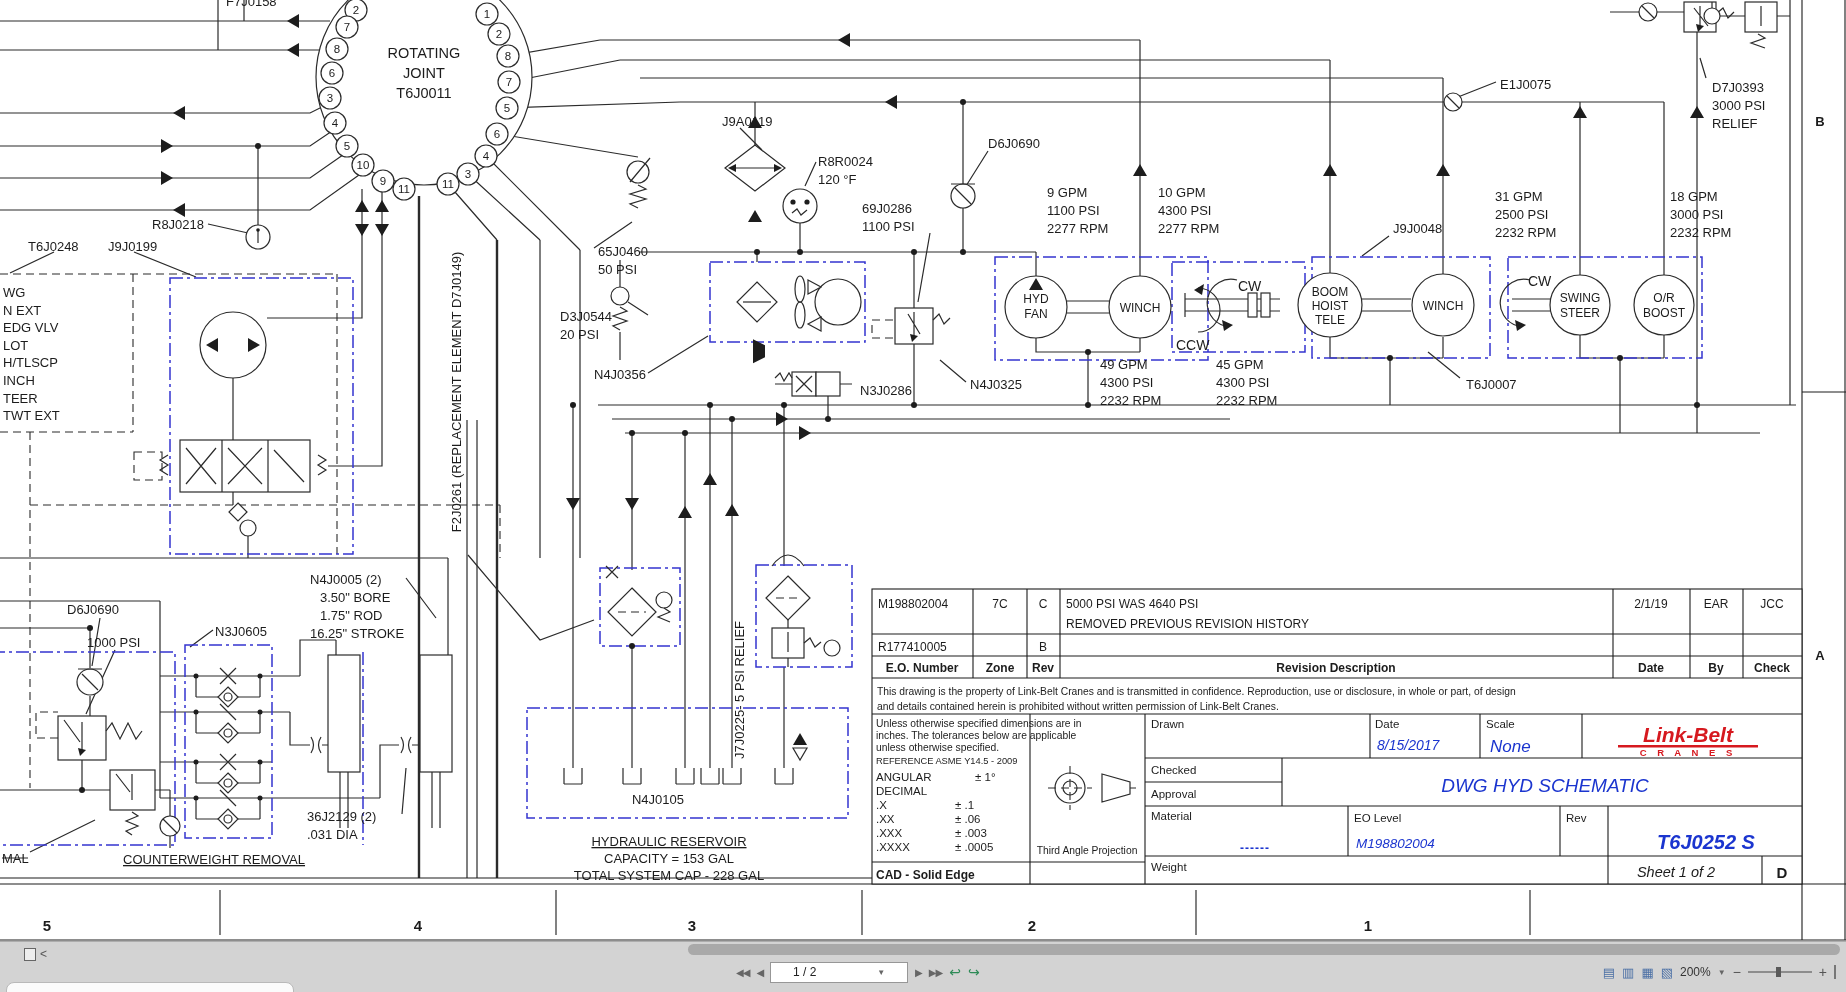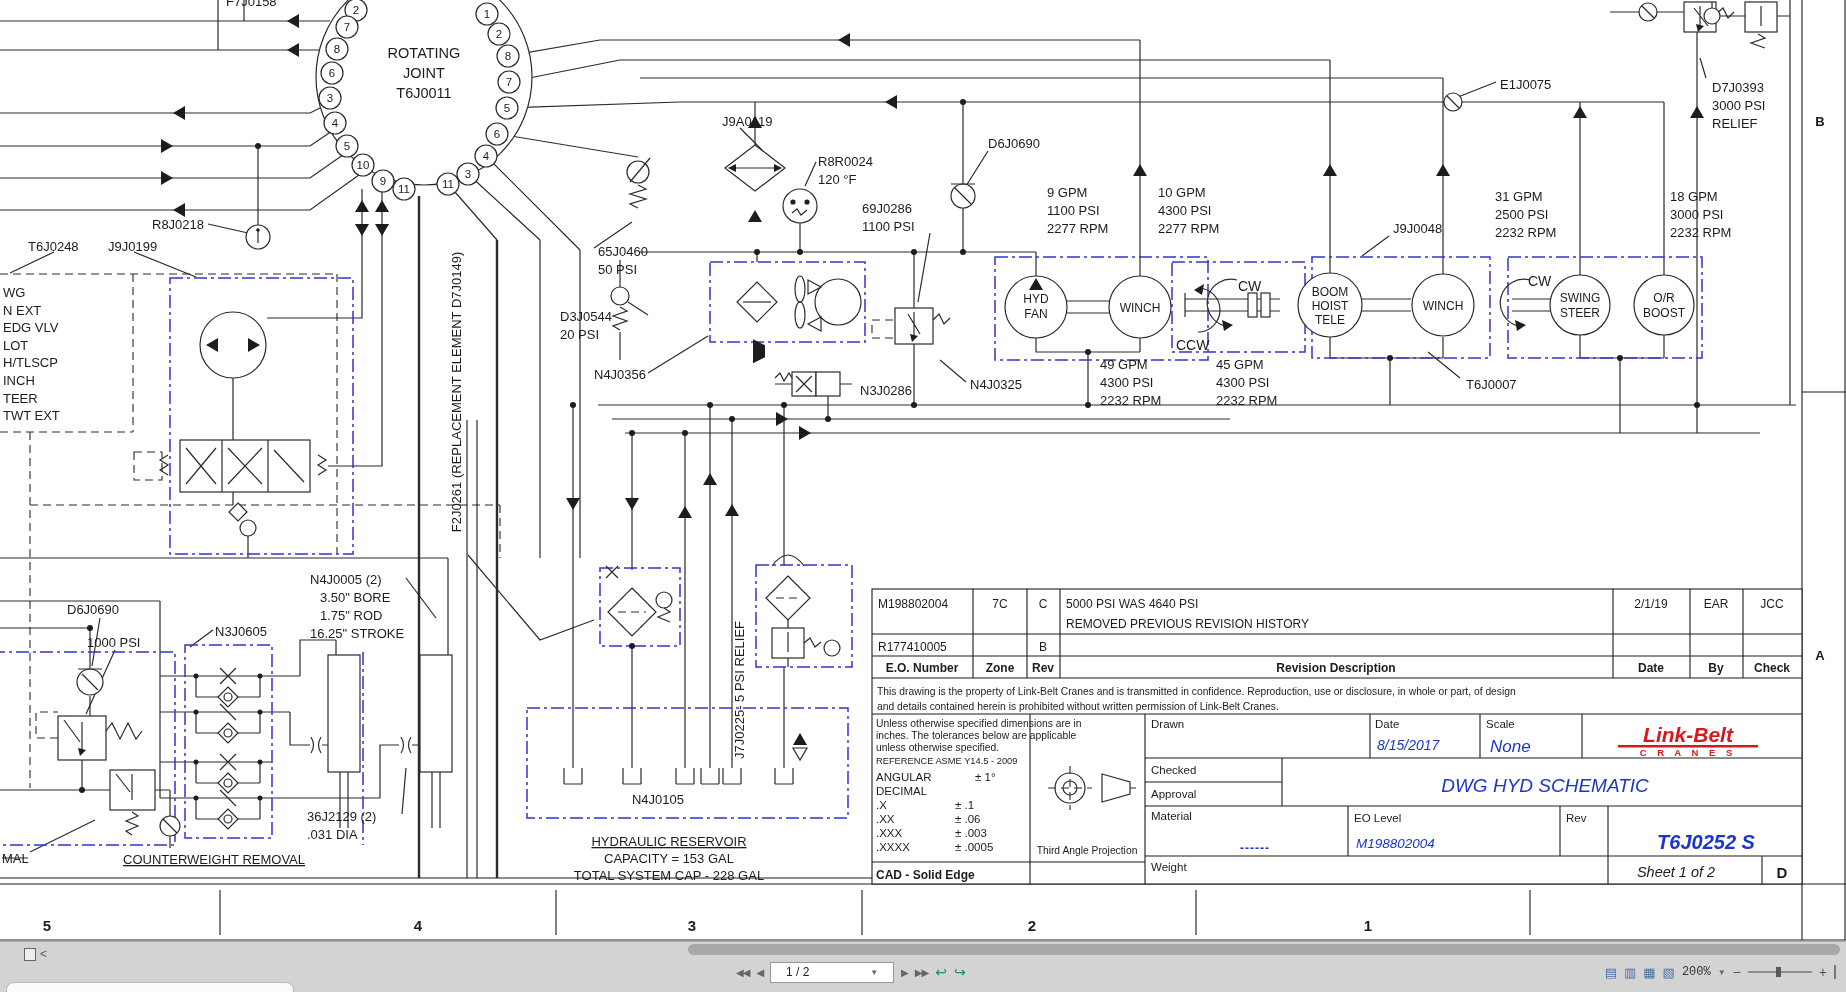--- a/index.html
+++ b/index.html
@@ -24,25 +24,25 @@
   .tbl{stroke:#1c1c1c;stroke-width:1.1;fill:none}
   .chrome{position:absolute;left:0;top:941px;width:1846px;height:51px;background:#d3d3d3;border-top:1px solid #adadad;}
   .scrollthumb{position:absolute;left:688px;top:2px;width:1152px;height:11px;background:#a9a9a9;border-radius:6px;}
   .collapse{position:absolute;left:24px;top:5px;color:#555;font-size:12px;display:flex;gap:4px;align-items:center;cursor:pointer;}
   .panelico{display:inline-block;width:10px;height:11px;border:1px solid #666;background:#eee;}
   .tb{position:absolute;top:17px;height:26px;display:flex;align-items:center;gap:7px;color:#555;}
   .tbc{left:736px}
   .tbr{right:10px}
   .navbtn{font-size:10px;color:#666;letter-spacing:-1px;cursor:pointer;}
   .pagebox{width:92px;height:19px;background:#fff;border:1px solid #979797;font-size:12px;color:#222;
-           display:flex;align-items:center;justify-content:space-between;padding:0 15px;}
+           display:flex;align-items:center;justify-content:space-between;padding:0 22px;}
   .caret{font-size:8px;color:#666}
   .histico{font-size:14px;color:#2e8b57;cursor:pointer;}
   .viewico{font-size:13px;color:#4a6fa5;cursor:pointer;}
-  .zoomtxt{font-size:12px;color:#333;font-family:Liberation Mono, monospace;}
+  .zoomtxt{font-size:12px;color:#333;}
   .zbtn{font-size:14px;color:#555;cursor:pointer;}
   .slider{width:64px;height:2px;background:#8d8d8d;position:relative;cursor:pointer;}
   .knob{position:absolute;left:28px;top:-4px;width:5px;height:10px;background:#5a5a5a;}
   .endbar{width:2px;height:14px;background:#777;}
   .floatcard{position:absolute;left:6px;top:40px;width:286px;height:16px;background:#fbfbfb;border:1px solid #b9b9b9;border-radius:8px;}
 </style>
 </head>
 <body>
 
 <div class="stage">

